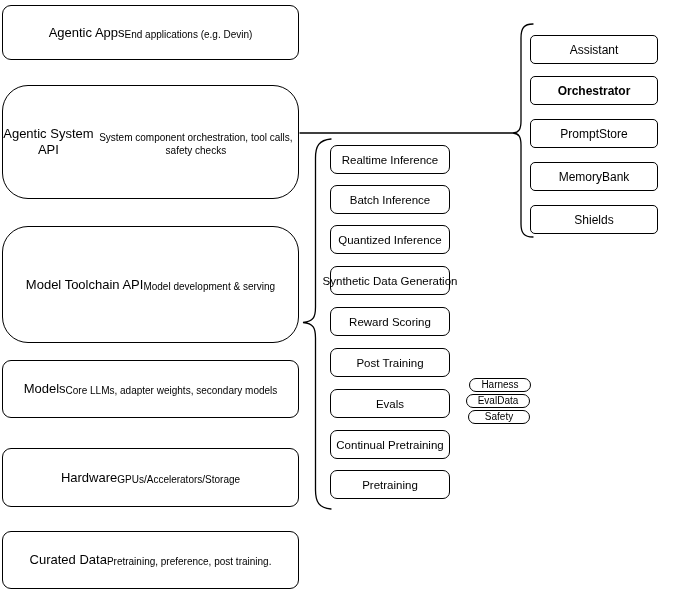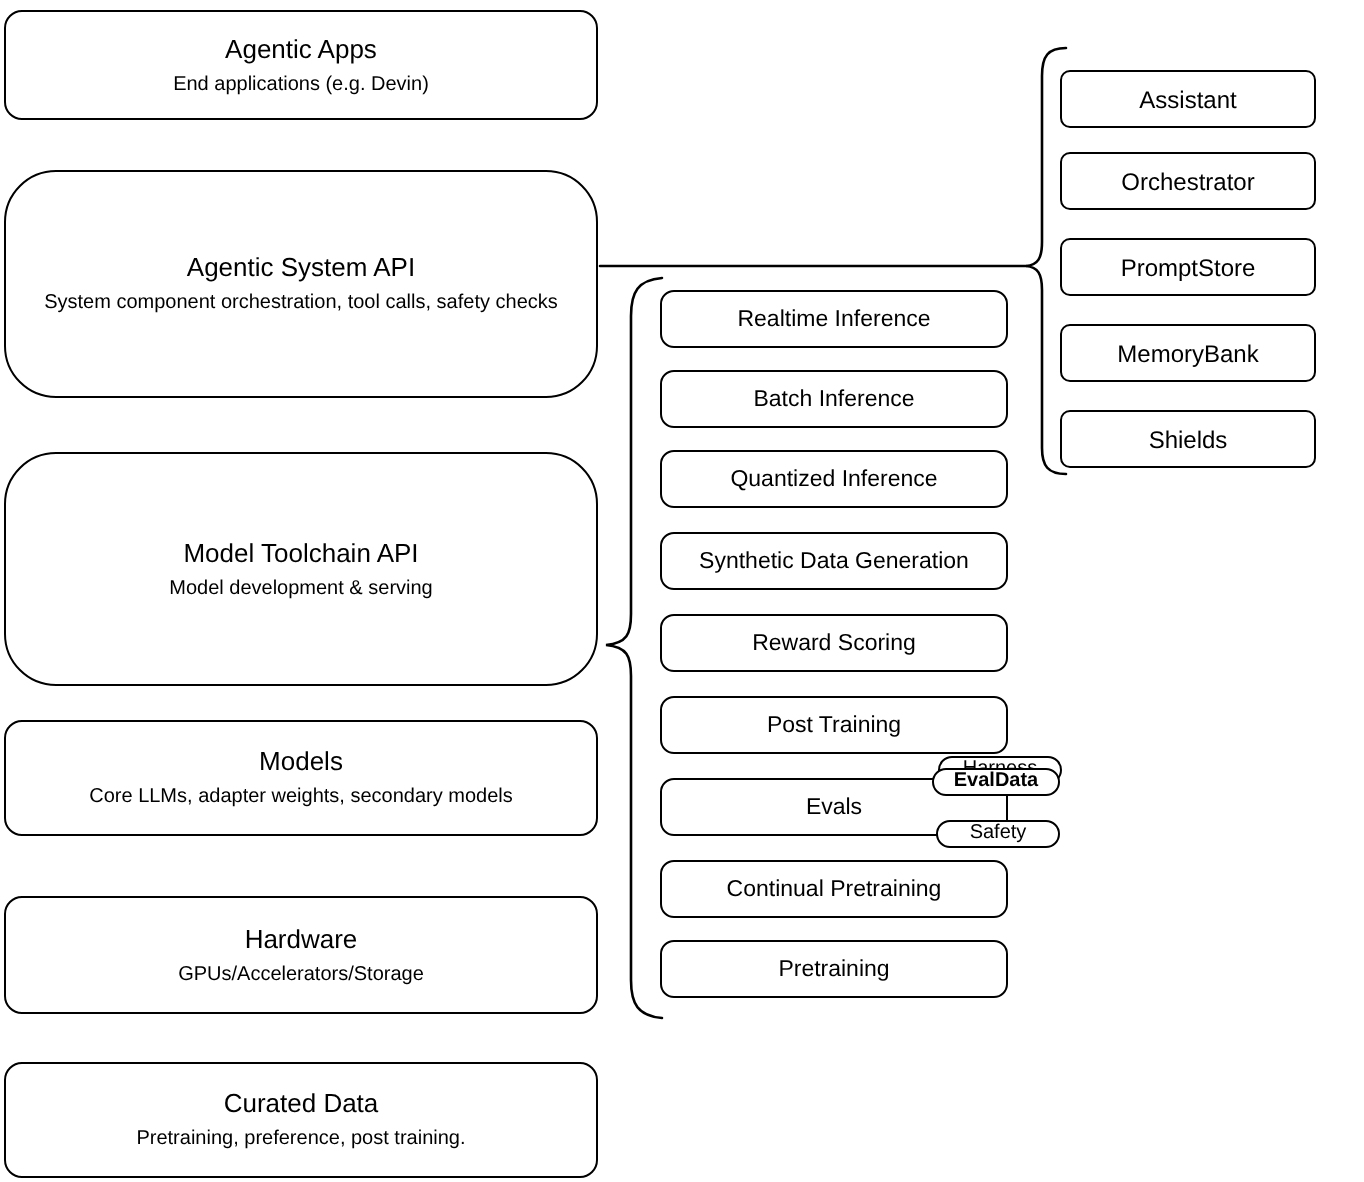--- a/index.html
+++ b/index.html
@@ -17,33 +17,32 @@
     font-family: "Liberation Sans", sans-serif;
     color: var(--text);
     overflow: hidden;
   }
   .node {
     position: absolute;
     box-sizing: border-box;
     border: 1px solid var(--stroke);
     background: var(--fill);
     display: flex;
-    flex-direction: column;
     align-items: center;
     justify-content: center;
     text-align: center;
     z-index: 2;
   }
   .left-col { left: 2px; width: 297px; }
   .r-small { border-radius: 9px; }
   .r-big { border-radius: 26px; }
   .title { font-size: 13px; line-height: 16px; }
   .sub { font-size: 10px; line-height: 13px; margin-top: 3px; }
   .mid-col {
-    left: 330px; width: 174px; height: 29px;
+    left: 330px; width: 120px; height: 29px;
     border-radius: 7px; font-size: 11.5px; white-space: nowrap;
   }
   .right-col {
     left: 530px; width: 128px; height: 29px;
     border-radius: 5px; font-size: 12px; white-space: nowrap;
   }
   .pill {
     position: absolute;
     box-sizing: border-box;
     border: 1px solid var(--stroke);
@@ -134,31 +133,31 @@
   <div class="node mid-col" style="top:430px;">
     <span>Continual Pretraining</span>
   </div>
   <div class="node mid-col" style="top:470px;">
     <span>Pretraining</span>
   </div>
 
   <div class="pill" style="left:469px;top:378px;width:62px;height:14px;">
     <span>Harness</span>
   </div>
-  <div class="pill" style="left:466px;top:384px;width:64px;height:14px;font-weight:bold;">
+  <div class="pill" style="left:466px;top:394px;width:64px;height:14px;">
     <span>EvalData</span>
   </div>
   <div class="pill" style="left:468px;top:410px;width:62px;height:14px;">
     <span>Safety</span>
   </div>
 
   <div class="node right-col" style="top:35px;">
     <span>Assistant</span>
   </div>
-  <div class="node right-col" style="top:76px;">
+  <div class="node right-col" style="top:76px;font-weight:bold;">
     <span>Orchestrator</span>
   </div>
   <div class="node right-col" style="top:119px;">
     <span>PromptStore</span>
   </div>
   <div class="node right-col" style="top:162px;">
     <span>MemoryBank</span>
   </div>
   <div class="node right-col" style="top:205px;">
     <span>Shields</span>

